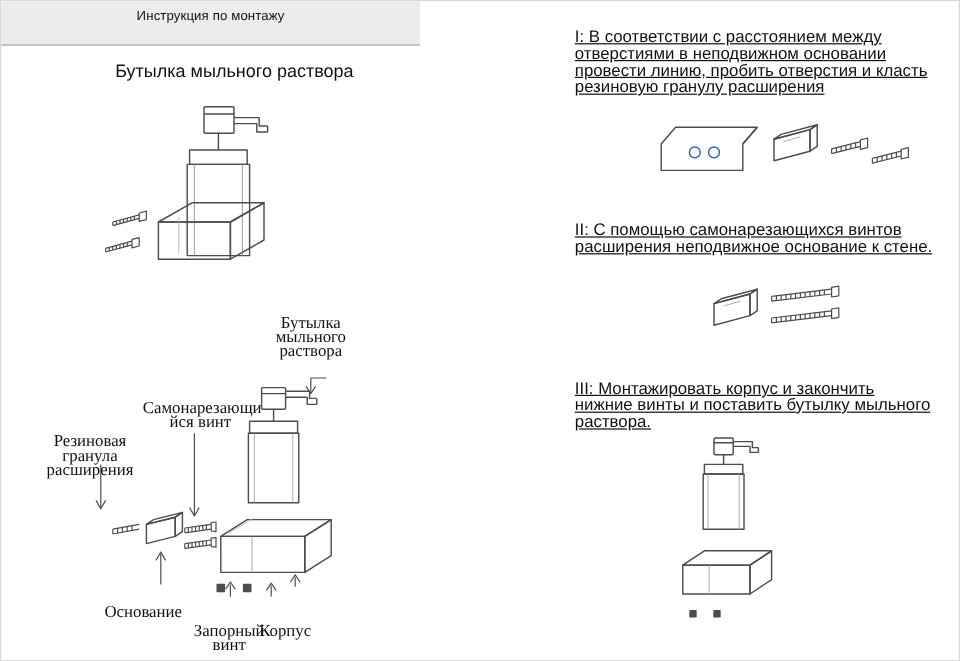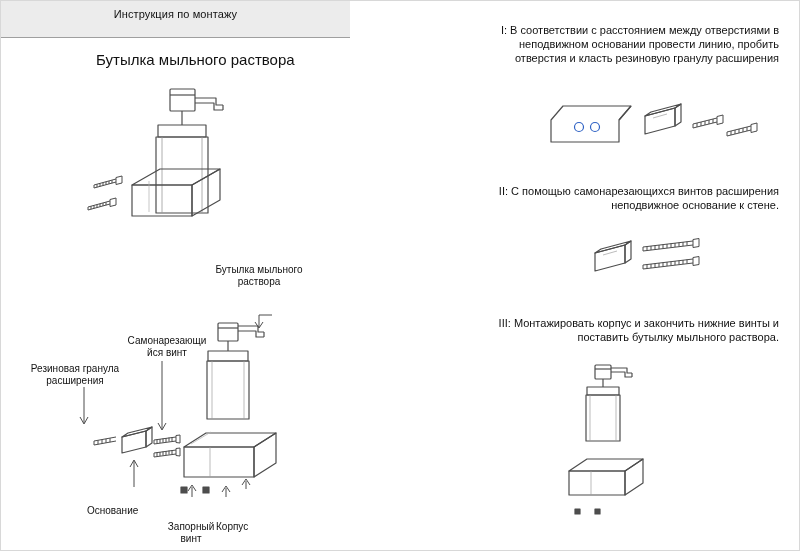--- a/index.html
+++ b/index.html
@@ -59,30 +59,32 @@
     position: absolute;
     left: 460px;
     top: 0;
     width: 1px;
     height: 551px;
     background: #ffffff;
   }
   
   .lbl {
     position: absolute;
-    font-size: 10px;
+    font-size: 14px;
     line-height: 12px;
     color: #111;
+    font-family: Liberation Serif, serif;
   }
   .step-text {
     position: absolute;
-    font-size: 11px;
+    font-size: 14px;
     line-height: 14px;
     color: #111;
-    text-align: right;
+    text-align: left;
+    text-decoration: underline;
   }
   svg { display: block; }
   .art {
     position: absolute;
     pointer-events: none;
   }
 </style>
 </head>
 <body>
 

